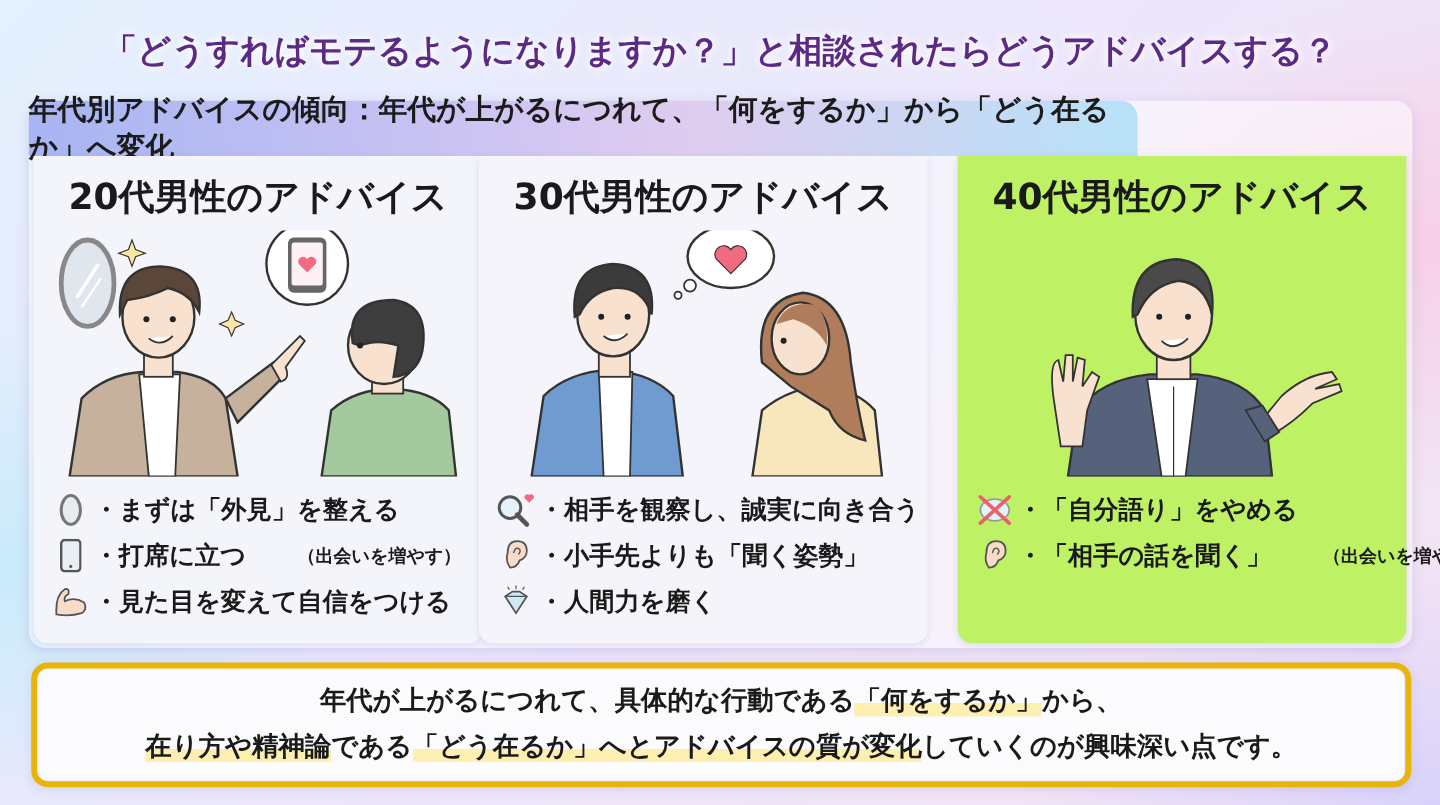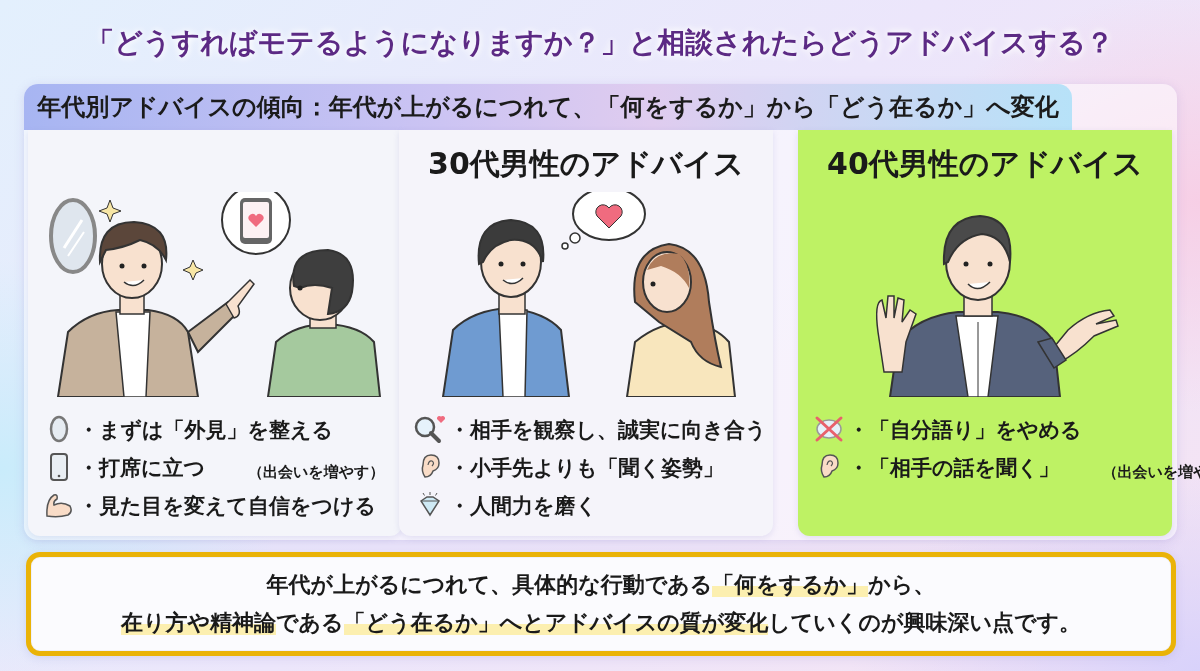--- a/index.html
+++ b/index.html
@@ -18,42 +18,42 @@
     display: flex; align-items: center; justify-content: center;
     font-size: 28px; font-weight: bold; color: #5c2a84; letter-spacing: 0px;
     text-shadow: 0 0 6px #fff, 0 0 10px #fff;
   }
   .panel {
     position: absolute; left: 24px; top: 84px; width: 1153px; height: 456px;
     border-radius: 14px; background: rgba(255,255,255,0.5);
     box-shadow: 0 2px 10px rgba(150,140,210,0.25);
   }
   .banner {
-    position: absolute; left: 24px; top: 84px; width: 1048px; height: 46px;
+    position: absolute; left: 24px; top: 84px; width: 924px; height: 46px;
     border-radius: 14px 14px 0 0;
     background: linear-gradient(90deg, #a7b5f2 0%, #ccc4f3 40%, #dfccef 60%, #b7e2f8 100%);
     display: flex; align-items: center; justify-content: center;
     font-size: 24px; font-weight: bold; color: #1b1b1b;
   }
   .card {
     position: absolute; top: 130px; height: 406px; width: 374px;
     background: #f4f5fa; border-radius: 0 0 12px 12px;
     box-shadow: 0 2px 6px rgba(140,140,200,0.2);
   }
   .card.c1 { left: 28px; }
   .card.c2 { left: 399px; background: #f5f4fa; }
   .card.c3 { left: 798px; background: #bef264; }
   .card-title {
     position: absolute; top: 14px; left: 0; width: 100%; text-align: center;
     font-size: 30px; font-weight: bold; color: #1a1a1a;
   }
   .illus { position: absolute; left: 0; top: 62px; width: 374px; height: 205px; }
   .tips { position: absolute; left: 14px; top: 276px; width: 350px; }
   .tip {
-    display: flex; align-items: flex-end; height: 38px;
+    display: flex; align-items: center; height: 38px;
     font-size: 21px; font-weight: bold; color: #1a1a1a; white-space: nowrap;
   }
   .tip .ic { width: 34px; height: 30px; display: flex; align-items: center; justify-content: center; margin-right: 2px; flex-shrink: 0; }
   .tip .small { font-size: 15px; font-weight: bold; margin-left: 43px; }
   .summary {
     position: absolute; left: 26px; top: 552px; width: 1150px; height: 104px;
     border-radius: 14px; background: #fbfbfe;
     border: 5px solid #eab308;
     box-shadow: 0 0 0 1px #eef0fb inset, 0 2px 8px rgba(150,150,210,0.25);
     display: flex; flex-direction: column; align-items: center; justify-content: center;
@@ -64,20 +64,21 @@
 </style>
 </head>
 <body>
 
 <div class="title">「どうすればモテるようになりますか？」と相談されたらどうアドバイスする？</div>
 
 <div class="panel"></div>
 <div class="banner">年代別アドバイスの傾向：年代が上がるにつれて、「何をするか」から「どう在るか」へ変化</div>
 
 <div class="card c1">
+  <div class="card-title">20代男性のアドバイス</div>
   <div class="illus">
     <svg width="374" height="205" viewBox="0 0 374 205">
 
       <g>
         <ellipse cx="45" cy="44" rx="22" ry="36" fill="#dfe6ee" stroke="#888" stroke-width="4"></ellipse>
         <line x1="36" y1="56" x2="54" y2="28" stroke="#fff" stroke-width="3"></line>
         <line x1="40" y1="64" x2="56" y2="40" stroke="#fff" stroke-width="2"></line>
       </g>
 
       <path d="M82 8 l3 8 8 3 -8 3 -3 8 -3 -8 -8 -3 8 -3z" fill="#f7e6a5" stroke="#333" stroke-width="1"></path>

